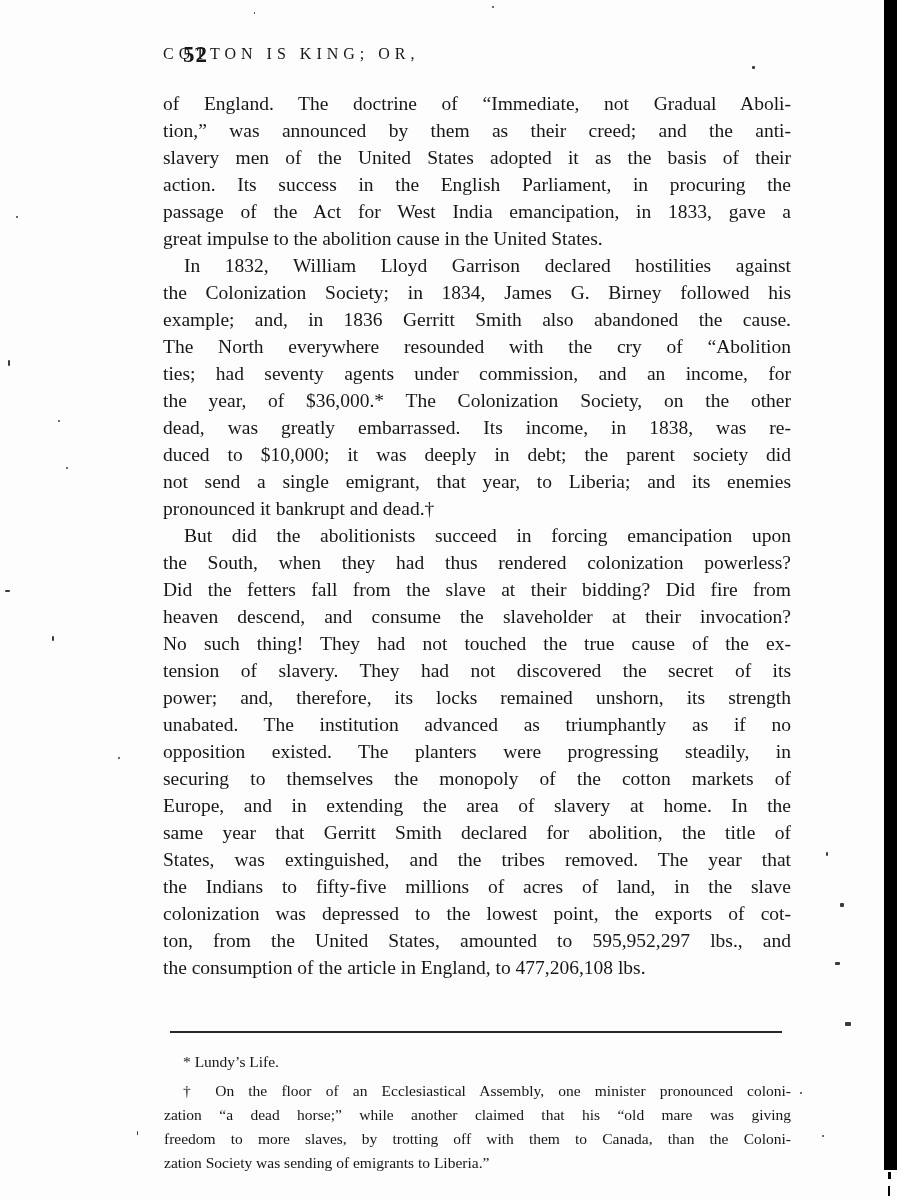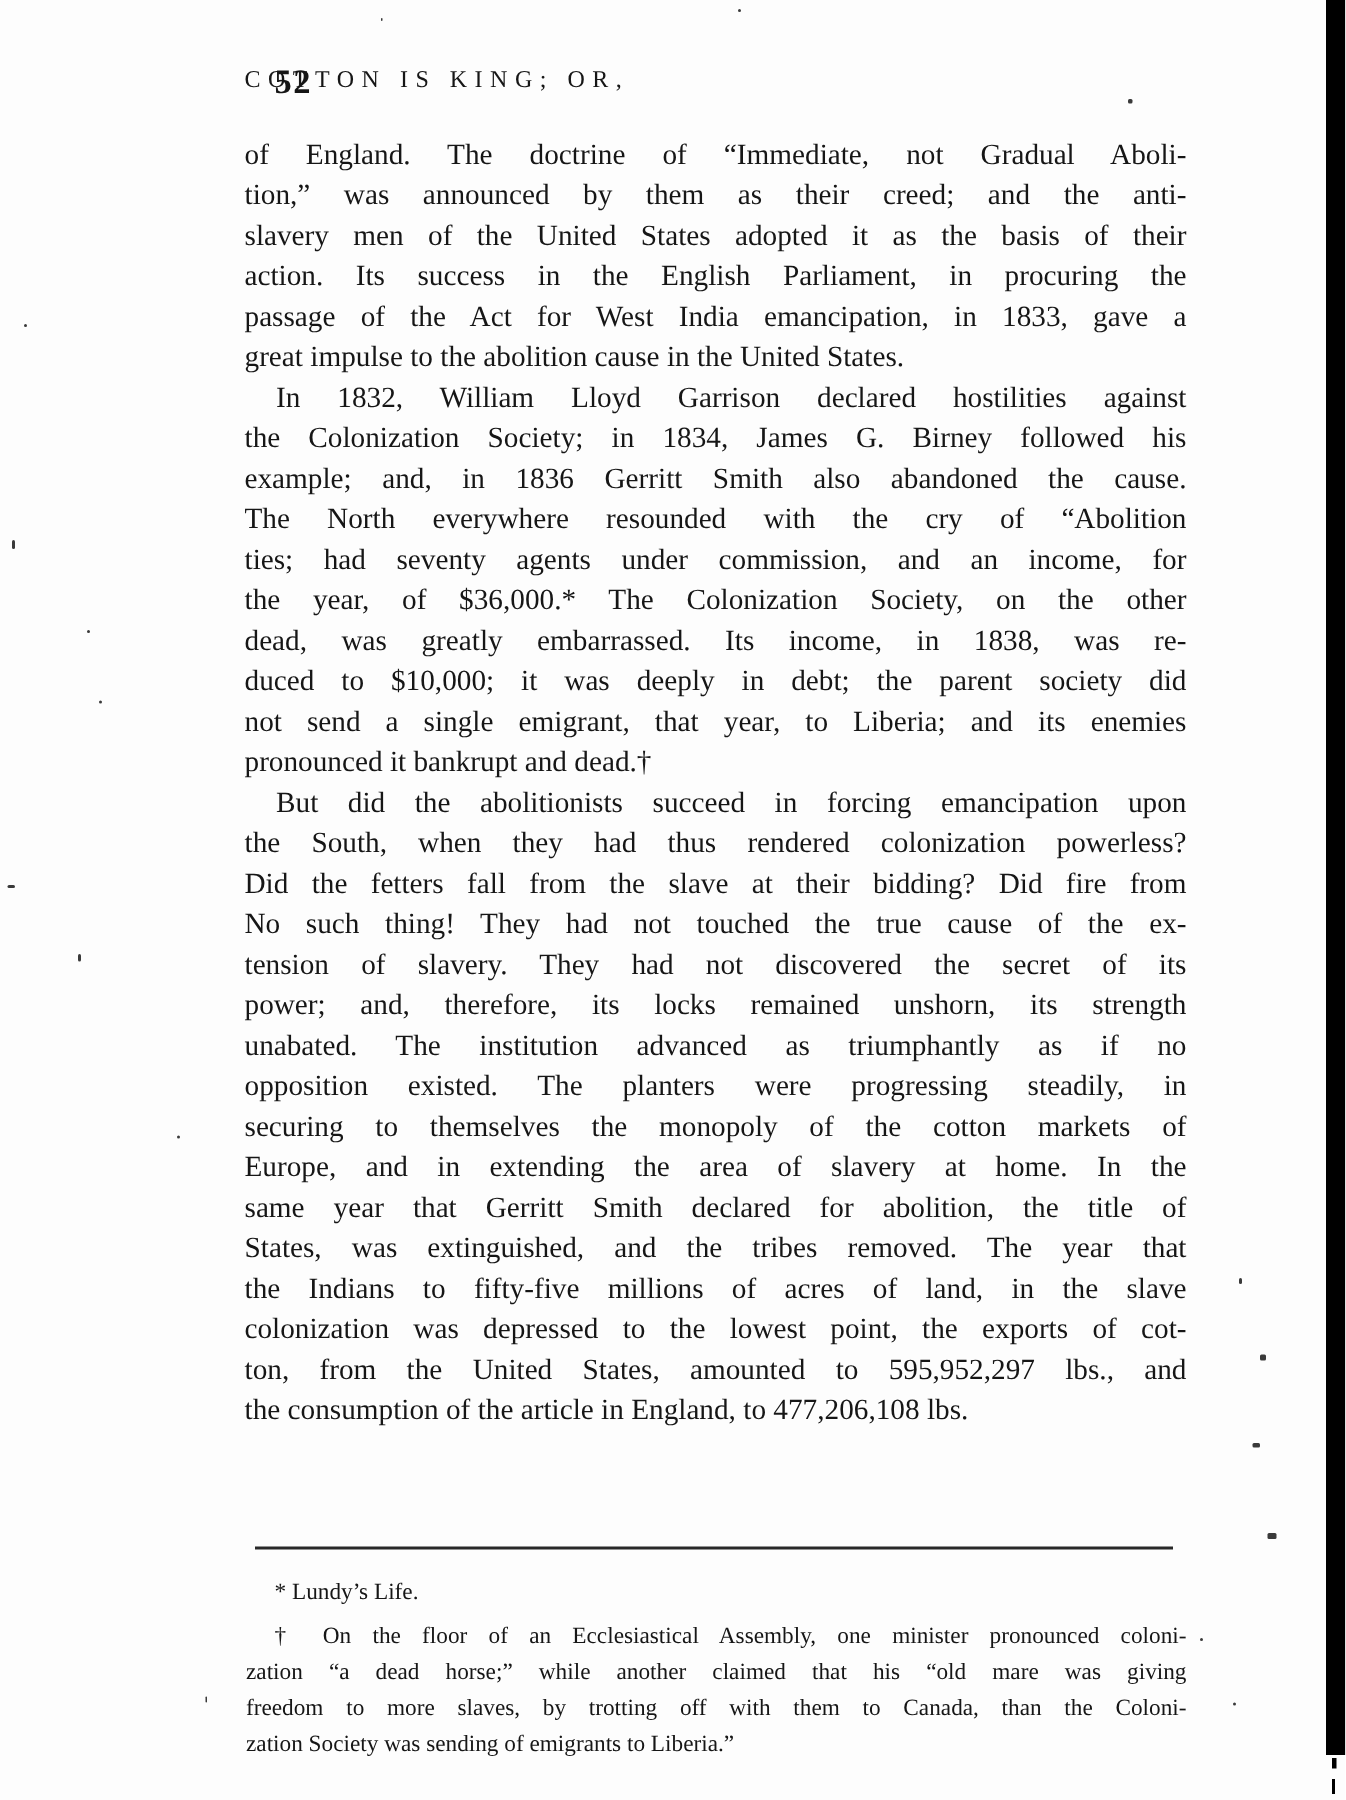--- a/index.html
+++ b/index.html
@@ -72,20 +72,21 @@
         <div class="line">the year, of $36,000.*   The Colonization Society, on the other</div>
         <div class="line">dead, was greatly embarrassed.  Its income, in 1838, was re-</div>
         <div class="line">duced to $10,000; it was deeply in debt; the parent society did</div>
         <div class="line">not send a single emigrant, that year, to Liberia; and its enemies</div>
         <div class="line last">pronounced it bankrupt and dead.†</div>
       </div>
       <div class="para">
         <div class="line indent">But did the abolitionists succeed in forcing emancipation upon</div>
         <div class="line">the South, when they had thus rendered colonization powerless?</div>
         <div class="line">Did the fetters fall from the slave at their bidding?  Did fire from</div>
+        <div class="line">heaven descend, and consume the slaveholder at their invocation?</div>
         <div class="line">No such thing!  They had not touched the true cause of the ex-</div>
         <div class="line">tension of slavery.  They had not discovered the secret of its</div>
         <div class="line">power; and, therefore, its locks remained unshorn, its strength</div>
         <div class="line">unabated.  The institution advanced as triumphantly as if no</div>
         <div class="line">opposition existed.  The planters were progressing steadily, in</div>
         <div class="line">securing to themselves the monopoly of the cotton markets of</div>
         <div class="line">Europe, and in extending the area of slavery at home.  In the</div>
         <div class="line">same year that Gerritt Smith declared for abolition, the title of</div>
         <div class="line">States, was extinguished, and the tribes removed.  The year that</div>
         <div class="line">the Indians to fifty-five millions of acres of land, in the slave</div>

